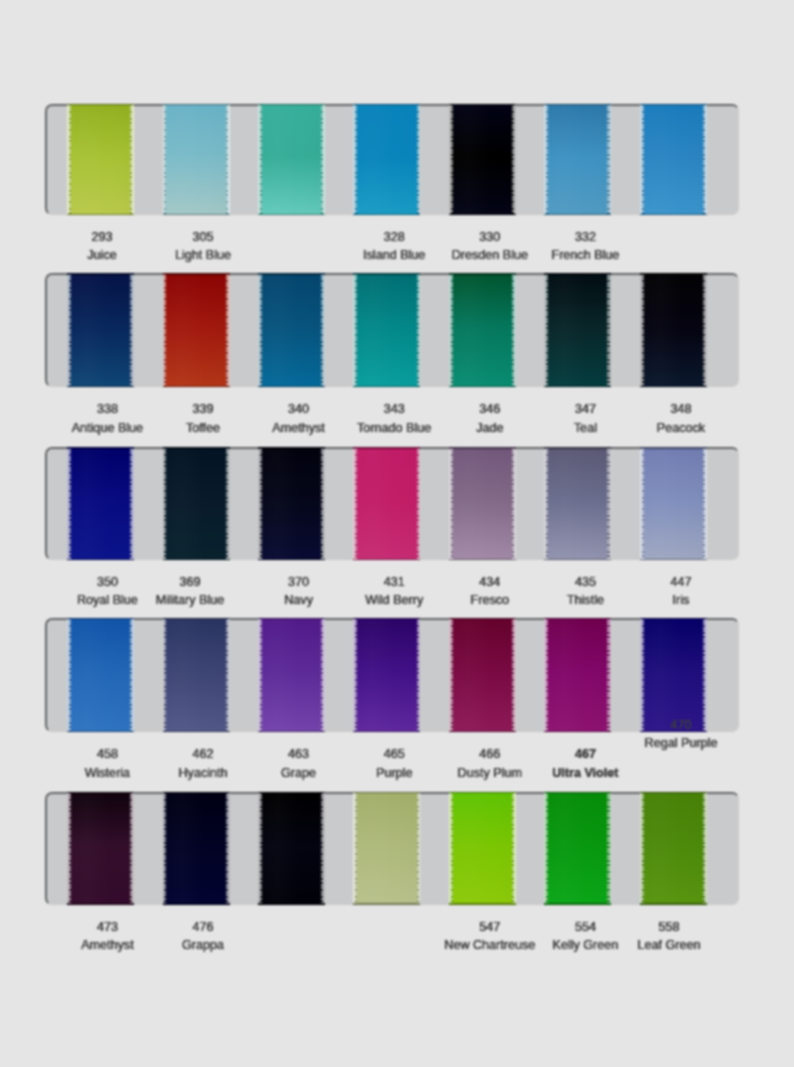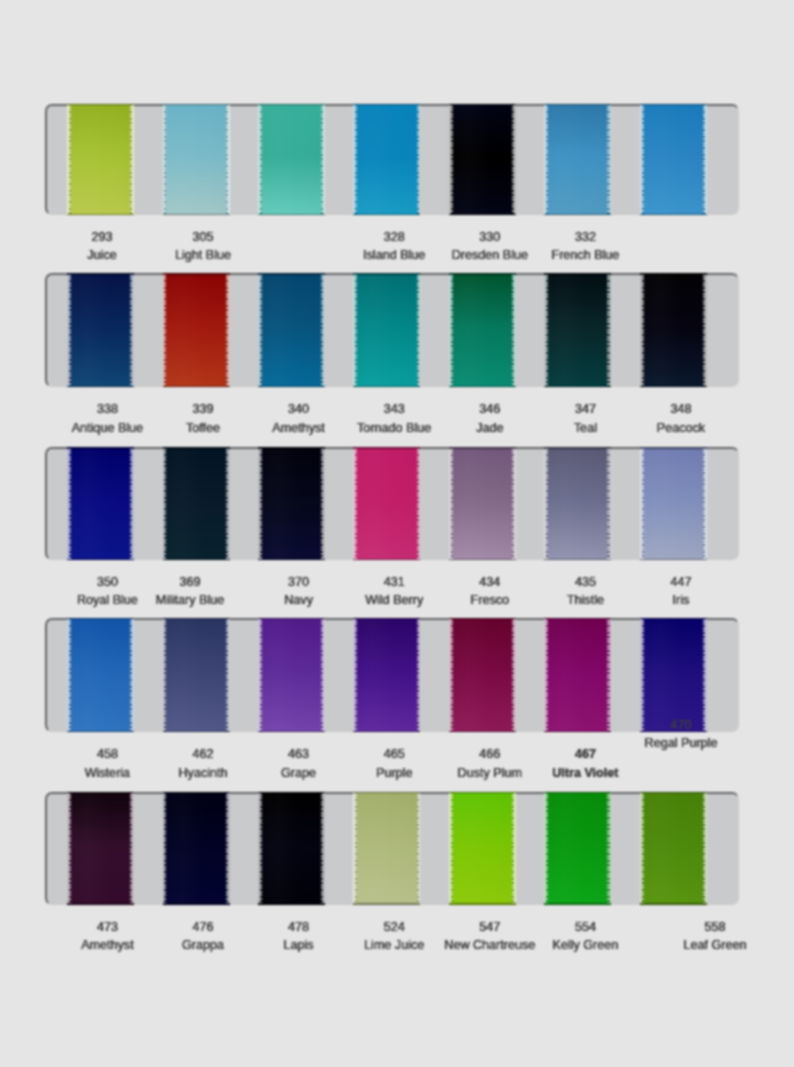--- a/index.html
+++ b/index.html
@@ -514,33 +514,25 @@
       <span>Regal Purple</span>
     </div>
     <div class="lbl" style="left: 37.4px; width: 140px; top: 917.6px;">
       <span>473</span>
       <span>Amethyst</span>
     </div>
     <div class="lbl" style="left: 133px; width: 140px; top: 917.6px;">
       <span>476</span>
       <span>Grappa</span>
     </div>
-    <div class="lbl" style="left: 228.6px; width: 140px; top: 917.6px;">
-      <span>478</span>
-      <span>Lapis</span>
-    </div>
-    <div class="lbl" style="left: 324.2px; width: 140px; top: 917.6px;">
-      <span>524</span>
-      <span>Lime Juice</span>
-    </div>
     <div class="lbl" style="left: 419.8px; width: 140px; top: 917.6px;">
       <span>547</span>
       <span>New Chartreuse</span>
     </div>
     <div class="lbl" style="left: 515.4px; width: 140px; top: 917.6px;">
       <span>554</span>
       <span>Kelly Green</span>
     </div>
-    <div class="lbl" style="left: 645px; width: 140px; top: 917.6px;">
+    <div class="lbl" style="left: 599px; width: 140px; top: 917.6px;">
       <span>558</span>
       <span>Leaf Green</span>
     </div>
   </div>
 
 </body></html>

